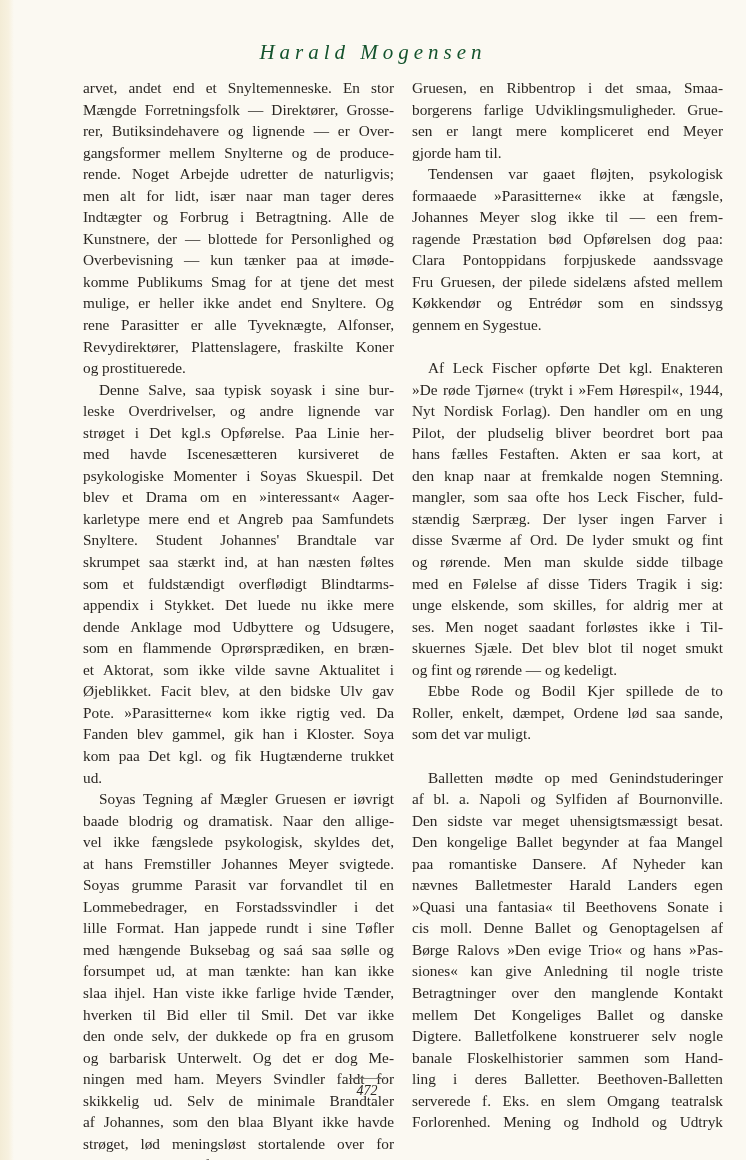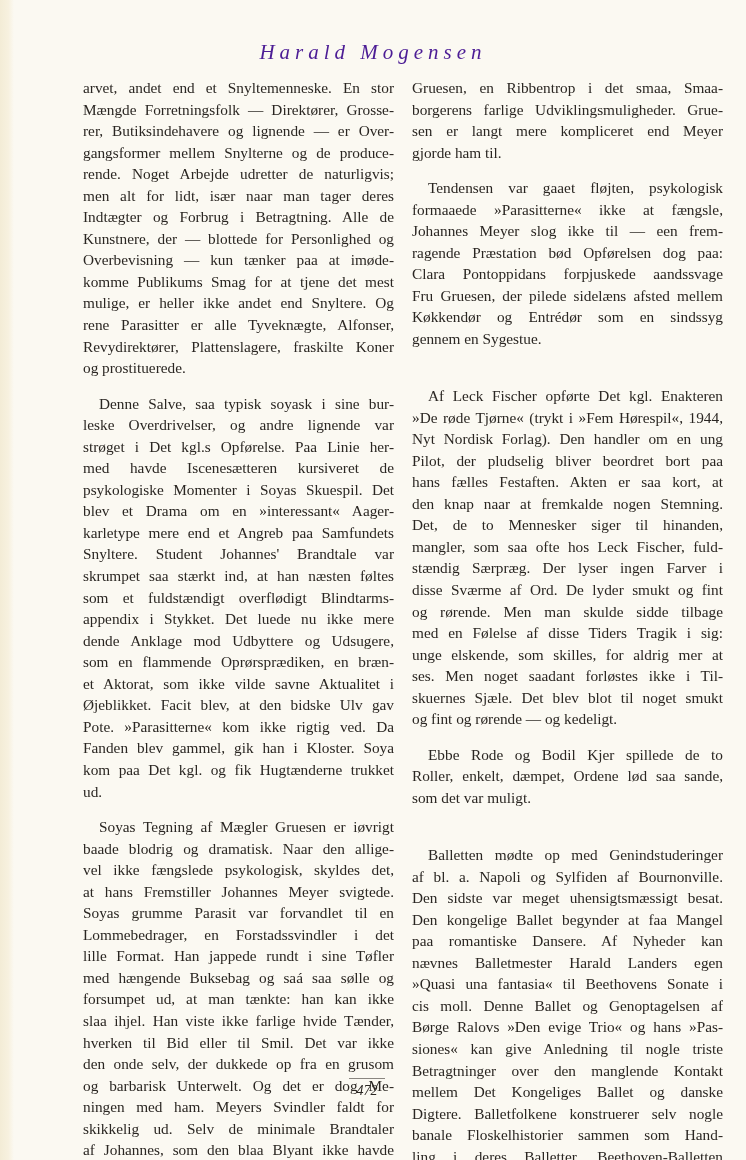--- a/index.html
+++ b/index.html
@@ -11,35 +11,35 @@
     color: #2a2622;
   }
   .edge {
     position: absolute; left: 0; top: 0; width: 14px; height: 1160px;
     background: linear-gradient(to right, #f3ecd6 0%, #f7f1df 60%, #fbf9f2 100%);
   }
   .running-head {
     position: absolute; top: 40px; left: 0; width: 746px;
     text-align: center;
     font-style: italic; font-size: 21px; letter-spacing: 5px;
-    color: #4c1d95;
+    color: #14532d;
   }
   .col {
     position: absolute; top: 77px; width: 311px;
     font-size: 15.3px; line-height: 21.55px;
   }
   .col.left { left: 83px; }
   .col.right { left: 412px; }
   .line {
     display: block; height: 21.55px; white-space: nowrap;
     text-align: justify; text-align-last: justify;
     overflow: hidden;
   }
   .line.last { text-align-last: left; }
-  .line.indent { padding-left: 16px; margin-top: 14px; }
+  .line.indent { padding-left: 16px; }
   .line.it { }
   .gap { display: block; height: 21.55px; }
   .footer-rule {
     position: absolute; top: 1078px; left: 349px; width: 36px; height: 1px;
     background: #8a8680;
   }
   .page-number {
     position: absolute; top: 1083px; left: 349px; width: 36px;
     text-align: center; font-style: italic; font-size: 14px; color: #2b2723;
   }
@@ -117,21 +117,20 @@
     <span class="line">Fru Gruesen, der pilede sidelæns afsted mellem</span>
     <span class="line">Køkkendør og Entrédør som en sindssyg</span>
     <span class="line last">gennem en Sygestue.</span>
     <span class="gap"></span>
     <span class="line indent">Af Leck Fischer opførte Det kgl. Enakteren</span>
     <span class="line">»De røde Tjørne« (trykt i »Fem Hørespil«, 1944,</span>
     <span class="line">Nyt Nordisk Forlag). Den handler om en ung</span>
     <span class="line">Pilot, der pludselig bliver beordret bort paa</span>
     <span class="line">hans fælles Festaften. Akten er saa kort, at</span>
     <span class="line">den knap naar at fremkalde nogen Stemning.</span>
-    <span class="line">Det, de to Mennesker siger til hinanden,</span>
     <span class="line">mangler, som saa ofte hos Leck Fischer, fuld-</span>
     <span class="line">stændig Særpræg. Der lyser ingen Farver i</span>
     <span class="line">disse Sværme af Ord. De lyder smukt og fint</span>
     <span class="line">og rørende. Men man skulde sidde tilbage</span>
     <span class="line">med en Følelse af disse Tiders Tragik i sig:</span>
     <span class="line">unge elskende, som skilles, for aldrig mer at</span>
     <span class="line">ses. Men noget saadant forløstes ikke i Til-</span>
     <span class="line">skuernes Sjæle. Det blev blot til noget smukt</span>
     <span class="line last">og fint og rørende — og kedeligt.</span>
     <span class="line indent">Ebbe Rode og Bodil Kjer spillede de to</span>

